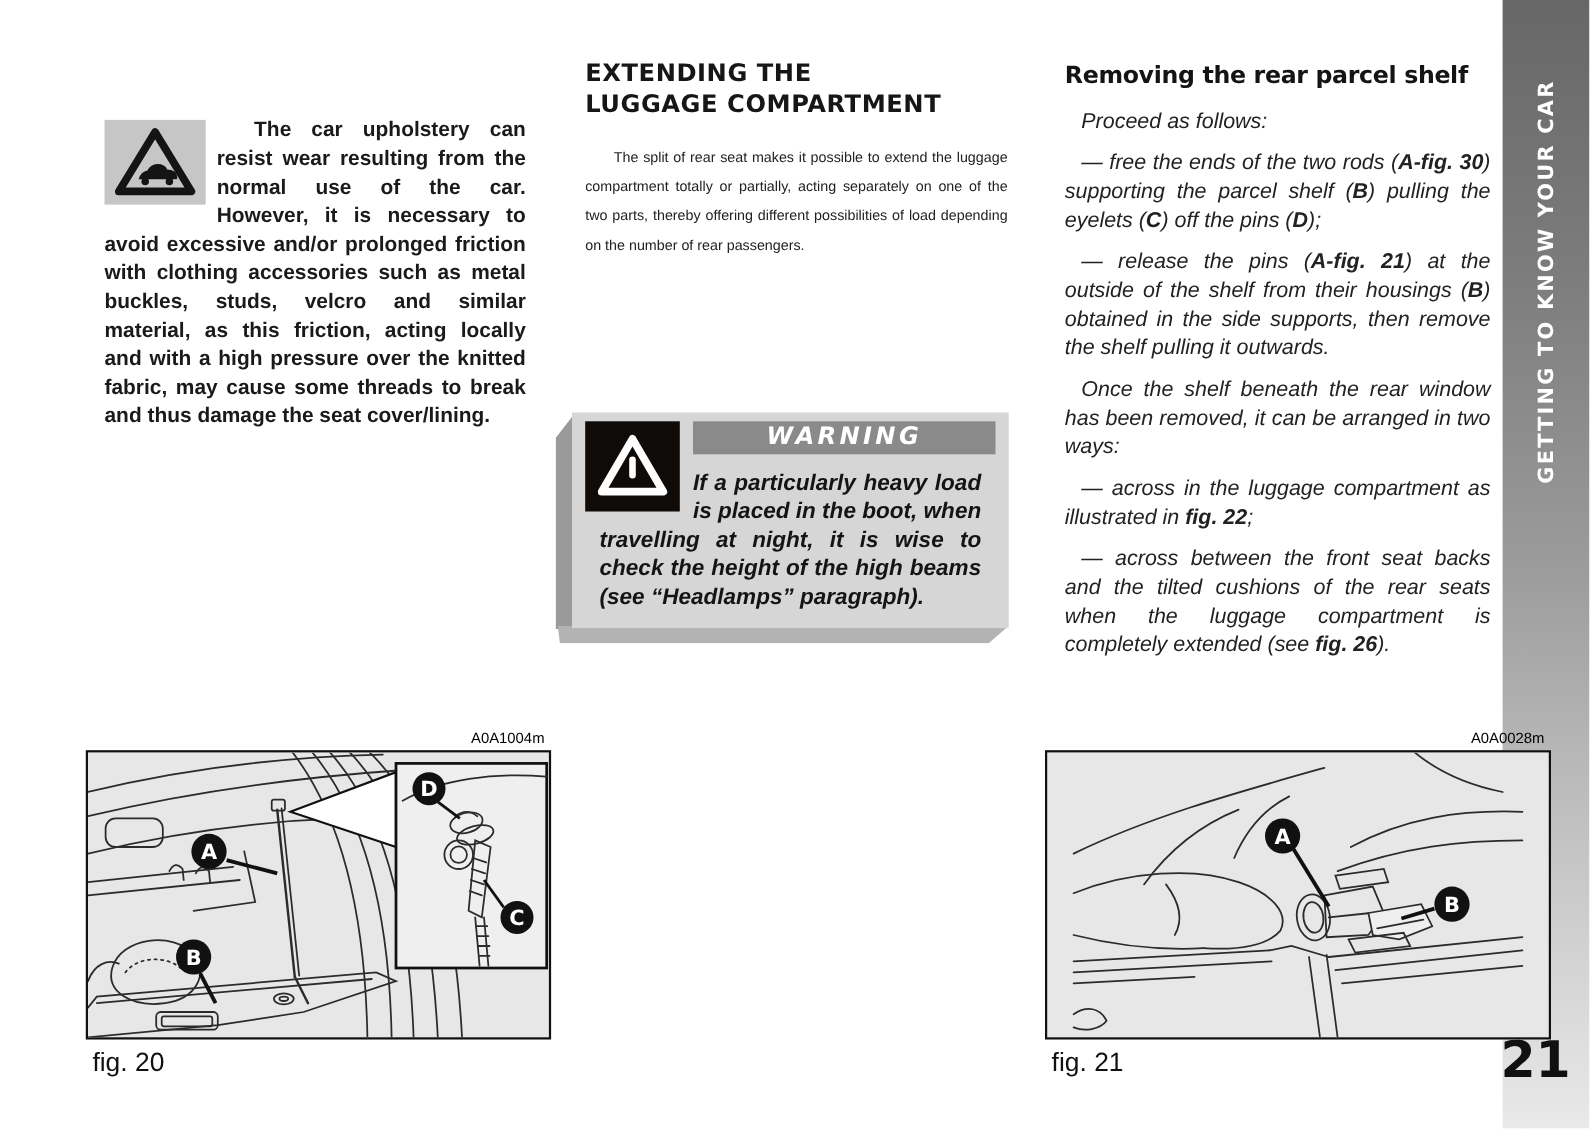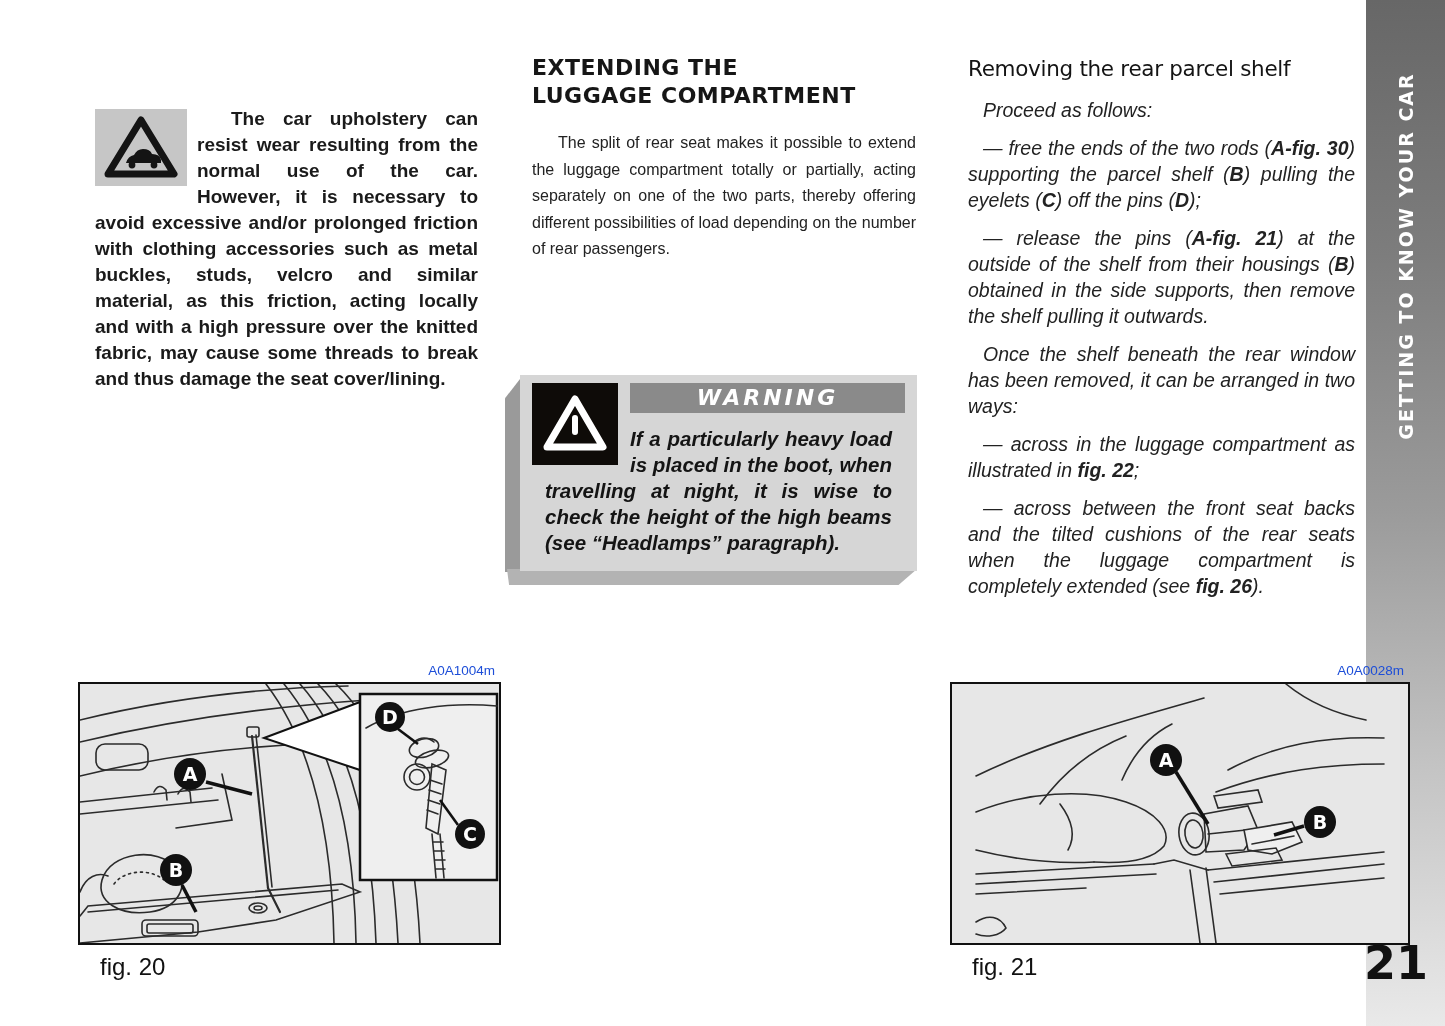--- a/index.html
+++ b/index.html
@@ -44,21 +44,21 @@
     text-align:justify; text-indent:34px; margin:0; color:#1a1a1a;
   }
 
   
   .col-mid { position:absolute; left:532px; top:54px; width:384px; }
   .mid-heading {
     font-size:22px; font-weight:bold; line-height:28px; letter-spacing:0.5px;
     color:#161616; font-family:"DejaVu Sans","Liberation Sans",sans-serif;
   }
   .mid-body {
-    margin:20px 0 0 0; font-size:16px; line-height:26.5px;
+    margin:20px 0 0 0; font-size:13px; line-height:26.5px;
     text-align:justify; text-indent:26px; color:#222;
   }
 
   
   .warnbox { position:absolute; left:505px; top:375px; width:412px; height:210px; }
   .warn-bevel-left {
     position:absolute; left:0; top:4px; bottom:13px; width:15px; background:#9a9a9a;
     clip-path:polygon(100% 0, 0 10%, 0 100%, 100% 100%);
   }
   .warn-bevel-bottom {
@@ -79,43 +79,43 @@
     margin-bottom:5px; font-family:"DejaVu Sans","Liberation Sans",sans-serif;
   }
   .warn-text {
     font-size:20.5px; font-weight:bold; font-style:italic; line-height:26px;
     text-align:justify; margin:13px; color:#141414;
   }
 
   
   .col-right { position:absolute; left:968px; top:56px; width:387px; }
   .right-heading {
-    font-size:21.5px; font-weight:normal; margin:0 0 16px 0; color:#141414;
+    font-size:21.5px; font-weight:bold; margin:0 0 16px 0; color:#141414;
     font-family:"DejaVu Sans","Liberation Sans",sans-serif; letter-spacing:-0.3px;
   }
   .col-right p.rt {
     font-size:19.5px; line-height:26px; text-align:justify;
     text-indent:15px; margin:0 0 12px 0; color:#222;font-style:italic;
   }
   .run-b { font-weight:bold; }
 
   
   .figure { position:absolute; }
   #fig20 { left:78px;  top:682px; width:423px; height:263px; }
   #fig21 { left:950px; top:682px; width:460px; height:263px; }
   .fig-frame {
     width:100%; height:100%; background:#e7e7e7;
     border:2px solid #111; overflow:hidden;
   }
   .fig-frame svg { display:block; width:100%; height:100%; }
   .fig-code {
-    position:absolute; top:-19px; right:6px; font-size:13.5px; color:#1d4ed8;
+    position:absolute; top:-19px; right:6px; font-size:13.5px; color:#000000;
   }
   .fig-caption {
-    position:absolute; bottom:-36px; left:6px; font-size:24px; color:#111;margin-left:16px;
+    position:absolute; bottom:-36px; left:6px; font-size:24px; color:#111;
   }
   .lbl { fill:#ffffff; font-family:"DejaVu Sans","Liberation Sans",sans-serif;
          font-weight:bold; font-size:19px; text-anchor:middle; }
 </style>
 </head>
 <body>
 
 <div class="sidebar">
   <div class="sidebar-text">GETTING TO KNOW YOUR CAR</div>
 </div>

